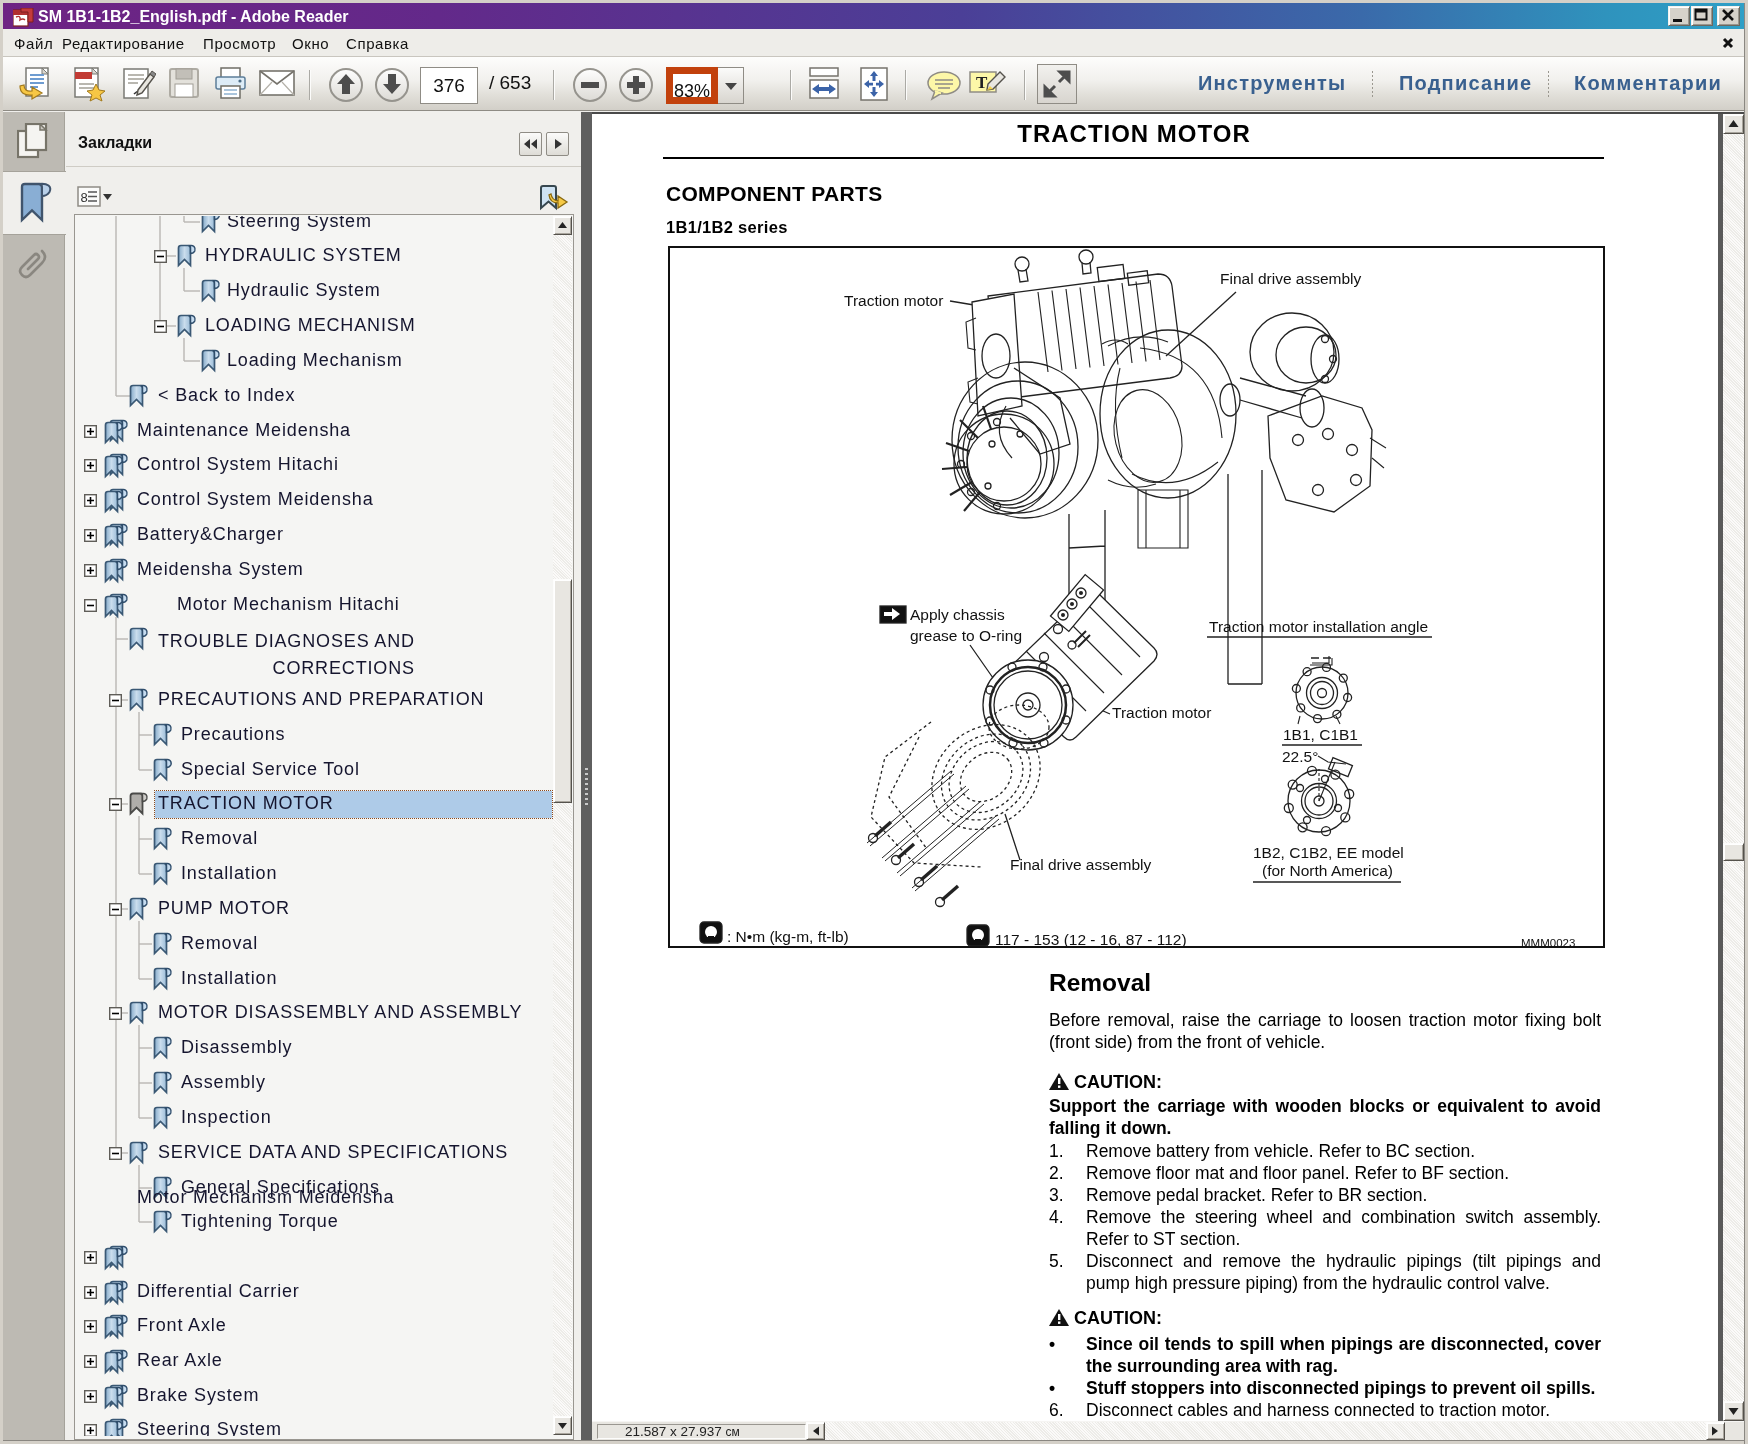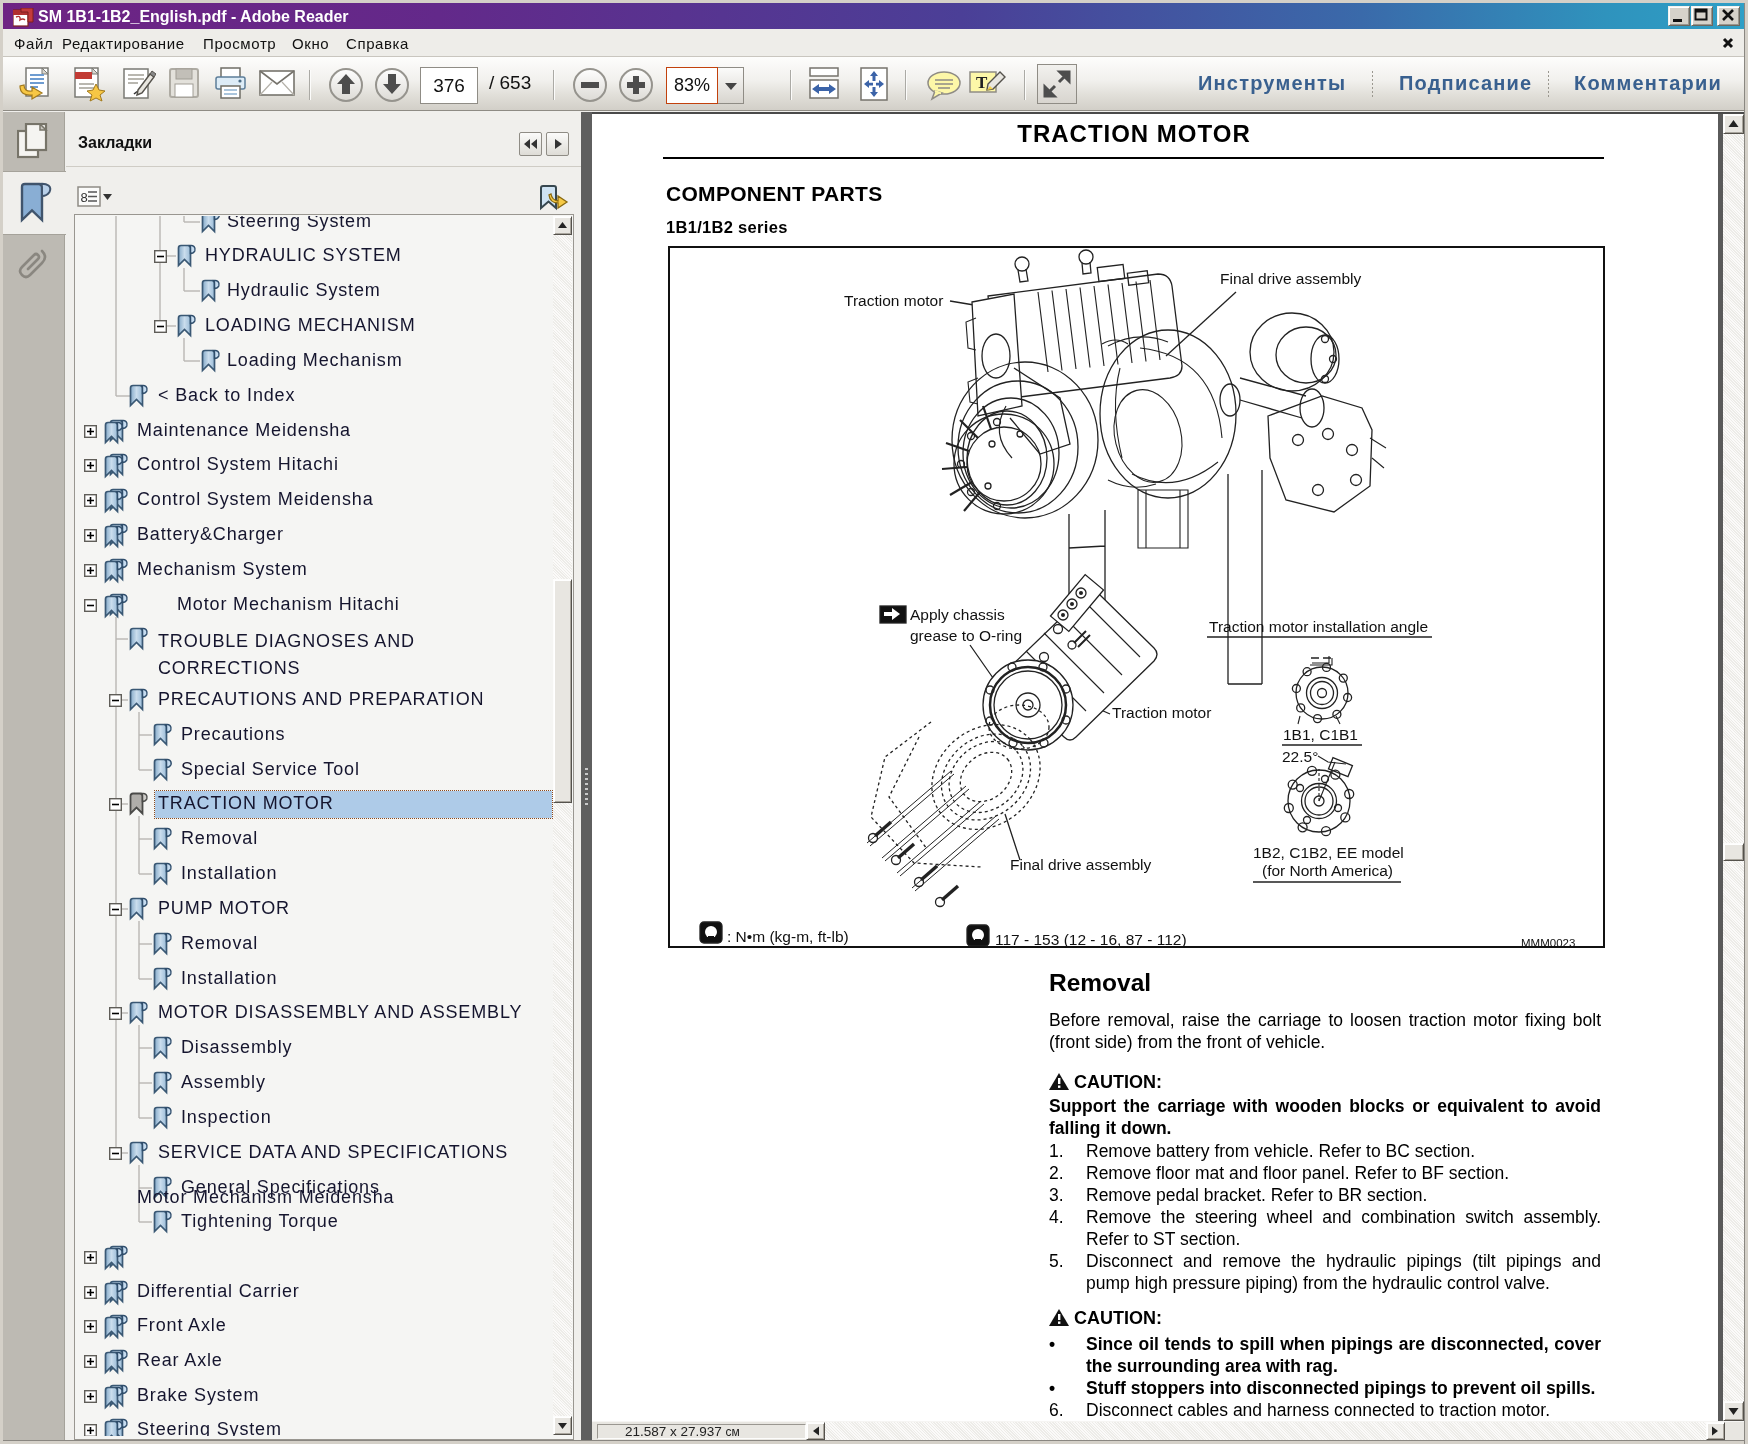--- a/index.html
+++ b/index.html
@@ -136,21 +136,21 @@
 <div class="abs" style="left:489px;top:72px;font-size:19px;color:#111;text-align:center;">/  653</div>
 <div class="tsep abs" style="left:553px"></div>
 <svg class="abs" style="left:572px;top:67px" width="36" height="36">
 <circle cx="18.0" cy="18.0" r="16.0" fill="url(#gcirc)" stroke="#96948e" stroke-width="2"></circle>
     <rect x="9" y="15" width="18" height="6" fill="#4d4d4d"></rect>
   </svg>
 <svg class="abs" style="left:618px;top:67px" width="36" height="36">
 <circle cx="18.0" cy="18.0" r="16.0" fill="url(#gcirc)" stroke="#96948e" stroke-width="2"></circle>
     <path d="M15 9 H21 V15 H27 V21 H21 V27 H15 V21 H9 V15 H15 Z" fill="#4d4d4d"></path>
   </svg>
-<div class="abs" style="left:666px;top:67px;width:52px;height:37px;background:#fff;border:1px solid #c2410c;font-size:18px;text-align:center;line-height:35px;color:#111;">83%</div>
+<div class="abs" style="left:666px;top:67px;width:52px;height:37px;background:#fff;border:7px solid #c2410c;font-size:18px;text-align:center;line-height:35px;color:#111;">83%</div>
 <div class="abs" style="left:718px;top:67px;width:26px;height:37px;background:linear-gradient(180deg,#fbfbfa,#d8d5cf);border:1px solid #8f8c85;border-left:none;"></div>
 <svg class="abs" style="left:723px;top:81px" width="16" height="10">
     <path d="M2 2 L14 2 L8 9 Z" fill="#444"></path>
   </svg>
 <div class="tsep abs" style="left:790px"></div>
 <svg class="abs" style="left:806px;top:66px" width="36" height="36">
 <rect x="4" y="2" width="28" height="8" fill="#fff" stroke="#76736c" stroke-width="1.5"></rect>
 <rect x="4" y="14" width="28" height="18" fill="#fff" stroke="#76736c" stroke-width="1.5"></rect>
 <path d="M6 23 L13 18 V21 H23 V18 L30 23 L23 28 V25 H13 V28 Z" fill="#3b63a8"></path>
 </svg>
@@ -241,21 +241,21 @@
 <g id="bmgr">
         <path d="M2.5,4 Q2.5,1.5 5,1.5 L12,1.5 Q14.5,1.5 14.5,4 L14.5,21.5 L8.5,15.5 L2.5,21.5 Z" fill="#b0aeaa" stroke="#4a4a48" stroke-width="1.8"></path>
 <path d="M12.5,1.5 Q14.5,1.5 14.5,4 L14.5,9.5 Q17.5,9.5 18.8,7 Q19.8,4.5 18,2.5 Q16.5,1.2 14.5,1.5 Z" fill="#cfcdc9" stroke="#4a4a48" stroke-width="1.5"></path>
       </g>
 <g id="bmd">
         <use href="#bm" x="5" y="0"></use>
         <use href="#bm" x="0" y="2"></use>
       </g>
 </defs>
   </svg>
-<div class="abs" style="left:75px;top:216px;width:496px;height:1220px;overflow:hidden;" id="tree">
+<div class="abs" style="left:75px;top:216px;width:496px;height:1220px;overflow:hidden;text-align:right;" id="tree">
 <svg class="abs" style="left:0;top:0" width="496" height="1220">
       <line x1="41" y1="0" x2="41" y2="180" stroke="#b9b7b2" stroke-width="1.4"></line>
       <line x1="85" y1="0" x2="85" y2="110" stroke="#b9b7b2" stroke-width="1.4"></line>
       <line x1="109" y1="0" x2="109" y2="6" stroke="#b9b7b2" stroke-width="1.4"></line>
       <line x1="109" y1="52" x2="109" y2="75" stroke="#b9b7b2" stroke-width="1.4"></line>
       <line x1="109" y1="122" x2="109" y2="145" stroke="#b9b7b2" stroke-width="1.4"></line>
       <line x1="109" y1="6" x2="125" y2="6" stroke="#b9b7b2" stroke-width="1.4"></line>
       <line x1="91" y1="40" x2="101" y2="40" stroke="#b9b7b2" stroke-width="1.4"></line>
       <line x1="109" y1="75" x2="125" y2="75" stroke="#b9b7b2" stroke-width="1.4"></line>
       <line x1="91" y1="110" x2="101" y2="110" stroke="#b9b7b2" stroke-width="1.4"></line>
@@ -350,21 +350,21 @@
       <path d="M3 6.5 H10 M6.5 3 V10" stroke="#000" stroke-width="1.6"></path>
     </svg>
 <div class="trow" style="left:62px;top:308px;">Battery&amp;Charger</div>
 <svg class="abs" style="left:28px;top:342px" width="26" height="26">
       <use href="#bmd"></use>
     </svg>
 <svg class="abs" style="left:8.5px;top:347.5px" width="13" height="13">
       <rect x="0.7" y="0.7" width="11.6" height="11.6" fill="#fff" stroke="#5f5d58" stroke-width="1.4"></rect>
       <path d="M3 6.5 H10 M6.5 3 V10" stroke="#000" stroke-width="1.6"></path>
     </svg>
-<div class="trow" style="left:62px;top:343px;">Mechanism System</div>
+<div class="trow" style="left:62px;top:343px;">Meidensha System</div>
 <svg class="abs" style="left:28px;top:377px" width="26" height="26">
       <use href="#bmd"></use>
     </svg>
 <svg class="abs" style="left:8.5px;top:382.5px" width="13" height="13">
       <rect x="0.7" y="0.7" width="11.6" height="11.6" fill="#fff" stroke="#5f5d58" stroke-width="1.4"></rect>
       <path d="M3 6.5 H10" stroke="#000" stroke-width="1.6"></path>
     </svg>
 <div class="trow" style="left:62px;top:378px;margin-left:40px;">Motor Mechanism Hitachi</div>
 <svg class="abs" style="left:53px;top:411px" width="21" height="24">
       <use href="#bm"></use>

